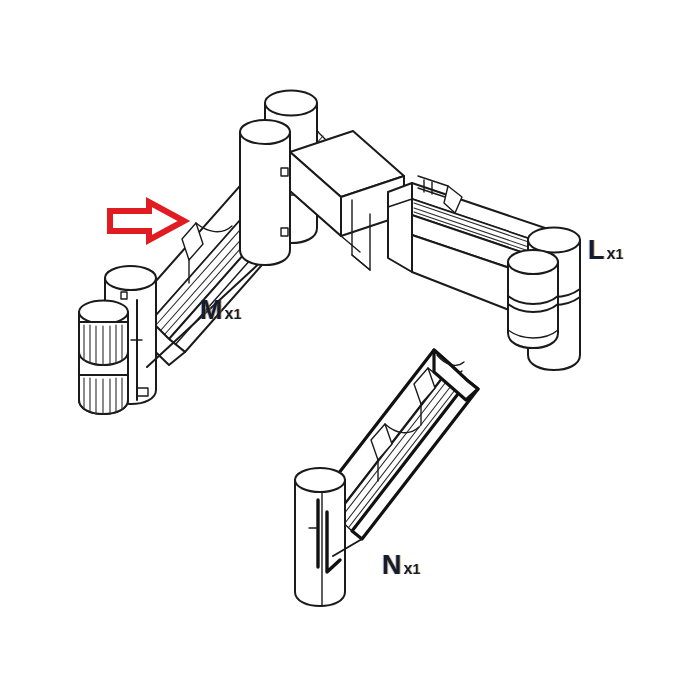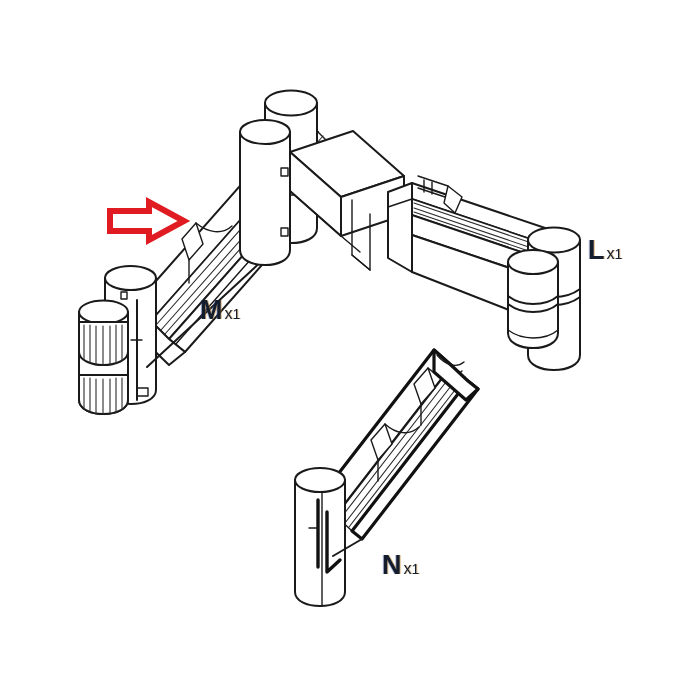--- a/index.html
+++ b/index.html
@@ -45,21 +45,21 @@
     user-select: none;
   }
   .lbl .big {
     font-size: 27px;
     font-weight: bold;
     letter-spacing: 0px;
     text-shadow: 1px 0 0 rgba(190,130,40,0.55), -1px 0 0 rgba(40,60,140,0.35);
   }
   .lbl .qty {
     font-size: 16px;
-    font-weight: normal;
+    font-weight: bold;
     margin-left: 2px;
     text-shadow: 1px 0 0 rgba(190,130,40,0.5);
   }
   .lbl .qty .num { font-size: 14px; }
   #label-m { left: 200px; top: 295px; }
   #label-l { left: 588px; top: 235px; }
   #label-n { left: 382px; top: 510px; margin-top: 40px; }
 </style>
 </head>
 <body>

